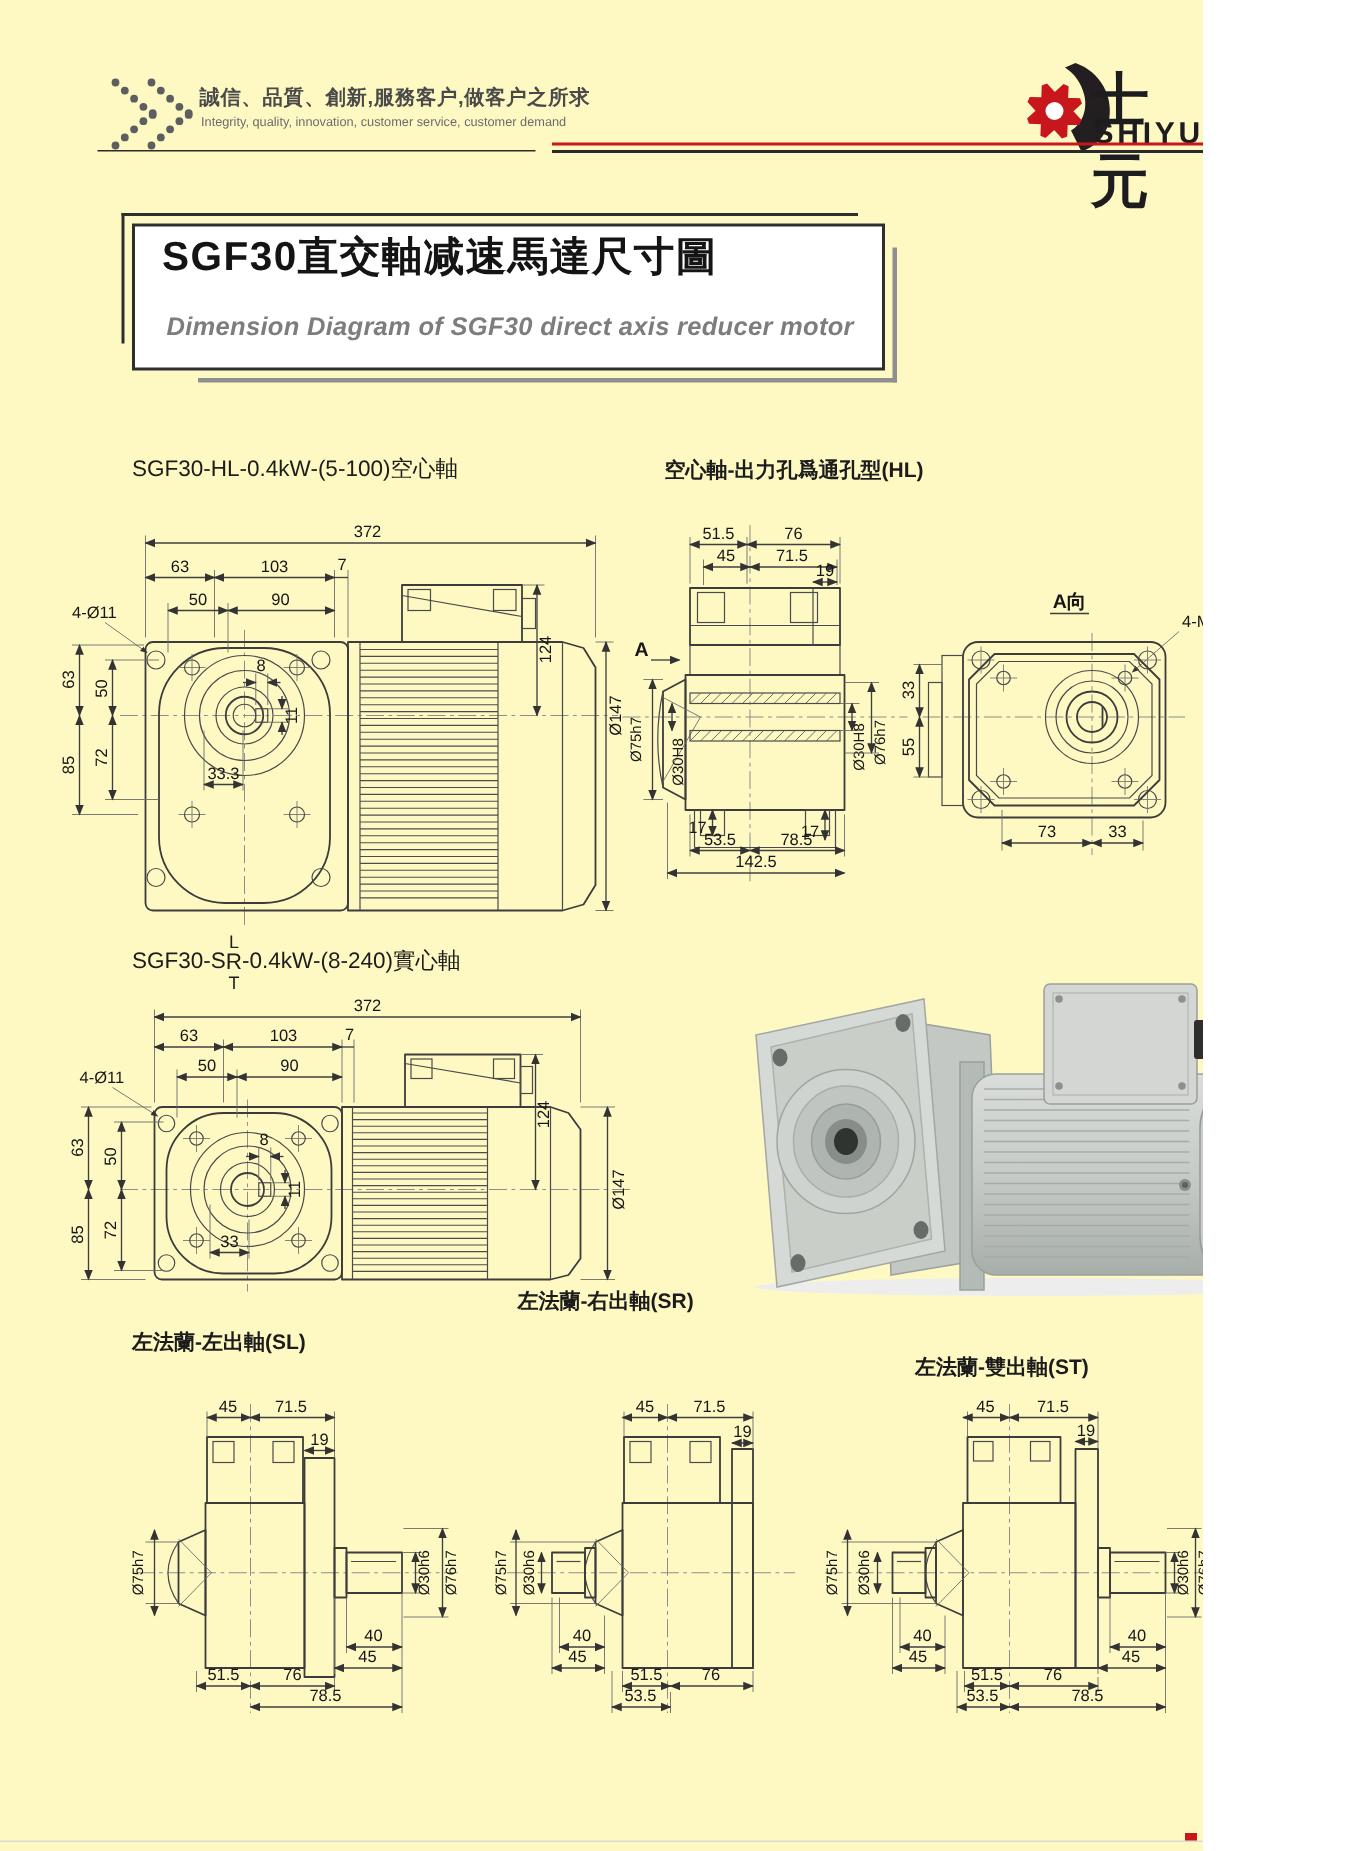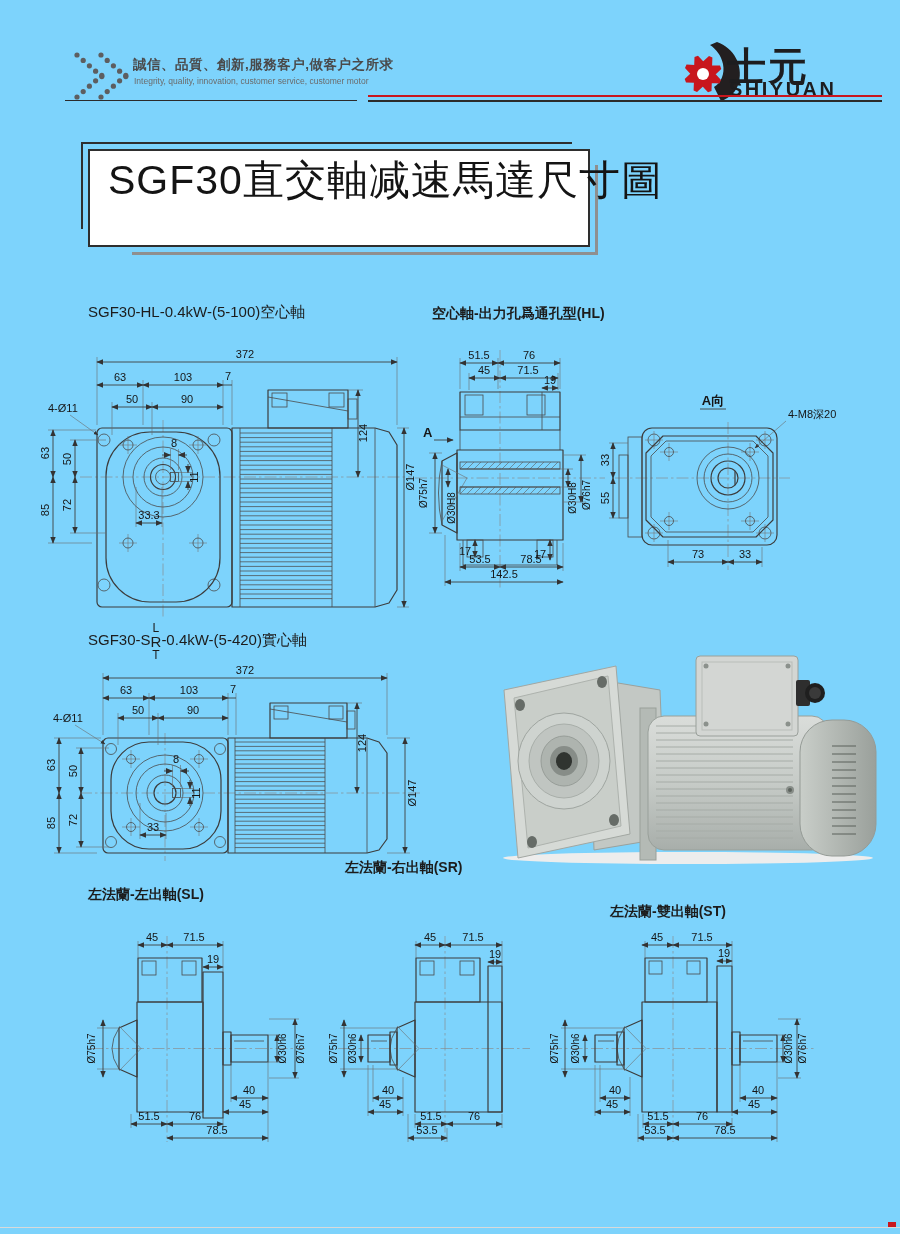--- a/index.html
+++ b/index.html
@@ -1,17 +1,17 @@
 <!DOCTYPE html>
 <html><head>
 <meta charset="utf-8">
 <style>
   *{margin:0;padding:0;box-sizing:border-box}
   html,body{width:900px;height:1234px;background:#fff;font-family:"Liberation Sans","DejaVu Sans",sans-serif}
-  #page{position:relative;width:900px;height:1234px;background:#7dd3fc;overflow:hidden}
+  #page{position:relative;width:802px;height:1234px;background:#fef9c3;overflow:hidden}
   #page > svg, #page > div{position:absolute}
   svg{overflow:visible}
   
   .ol{stroke:#3c3c3c;stroke-width:1.2;fill:none;stroke-linejoin:round}
   .o2{stroke:#4a4a4a;stroke-width:.8;fill:none}
   .xt{stroke:#6b6b6b;stroke-width:.6;fill:none}
   .dm{stroke:#3f3f3f;stroke-width:.9;fill:none}
   .cl{stroke:#8a8a8a;stroke-width:.65;fill:none;stroke-dasharray:12 3 2.5 3}
   .fins line{stroke:#4c4c4c;stroke-width:.75}
   .hat line{stroke:#5d5d5d;stroke-width:.6}
@@ -23,21 +23,21 @@
   
   .tagzh{left:133px;top:56px;font-size:13.5px;font-weight:bold;color:#4a4a4b;letter-spacing:.5px}
   .tagen{left:134px;top:76px;font-size:8.5px;color:#6b6b6b}
   .brandzh{left:727px;top:40px;font-size:39px;font-weight:900;color:#1d1d1f;letter-spacing:2px}
   .branden{left:729px;top:78px;font-size:20px;font-weight:800;color:#1d1d1f;letter-spacing:2.5px}
   .rule{position:absolute;height:0}
   
   .titlebox{left:88px;top:149px;width:502px;height:98px;border:2px solid #2e2e2e;background:#fff}
   .titlebox .tl{position:absolute;left:-9px;top:-9px;right:16px;bottom:16px;border-top:2px solid #2e2e2e;border-left:2px solid #2e2e2e}
   .titlebox .br{position:absolute;left:42px;top:14px;right:-10px;bottom:-10px;border-bottom:3px solid #8f8f8f;border-right:3px solid #8f8f8f}
-  .titlezh{position:absolute;left:18px;top:2px;font-size:41px;font-weight:400;color:#141414;letter-spacing:1px;white-space:nowrap}
+  .titlezh{position:absolute;left:18px;top:2px;font-size:27px;font-weight:700;color:#141414;letter-spacing:1px;white-space:nowrap}
   .titleen{position:absolute;left:21px;top:57px;font-size:17px;font-style:italic;font-weight:bold;color:#7d7d7d;letter-spacing:.2px;white-space:nowrap}
   .seclab{font-size:15px;color:#1c1c1c;white-space:nowrap}
   .seclab.b{font-weight:bold;font-size:14px}
   .stack{display:inline-flex;flex-direction:column;align-items:center;vertical-align:middle;line-height:1}
   .stack span{font-size:12px}
   .stack .mid{font-size:15px}
   .footline{left:0;bottom:6px;width:900px;border-top:1px solid #d9d9d9}
   .footmark{right:4px;bottom:7px;width:8px;height:5px;background:#c8161d}
 </style>
 </head>
@@ -65,44 +65,45 @@
         <circle cx="32.2" cy="41.6" r="2.6"></circle>
         <circle cx="38.4" cy="15.8" r="2.6"></circle>
         <circle cx="38.4" cy="36.2" r="2.6"></circle>
         <circle cx="44.6" cy="21.200000000000003" r="2.6"></circle>
         <circle cx="44.6" cy="30.799999999999997" r="2.6"></circle>
         <circle cx="50.8" cy="26.6" r="2.6"></circle>
         <circle cx="50.8" cy="25.4" r="2.6"></circle>
       </g>
   </svg>
   <div class="tagzh">誠信、品質、創新,服務客户,做客户之所求</div>
-  <div class="tagen">Integrity, quality, innovation, customer service, customer motor</div>
+  <div class="tagen">Integrity, quality, innovation, customer service, customer demand</div>
 
   <svg style="left:683px;top:40px" width="64" height="62" viewBox="0 0 64 62">
     <path d="M34,2 C51,8 60,25 56,42 C54,51 47,58 38,61 L31,47 C38,43 42,34 40,24 C38,15 33,9 27,5 Z" fill="#231f20"></path>
     <g>
         <path d="M32.5,34.0 L38.0,40.0 L36.5,43.4 L28.5,43.1L28.8,42.8 L28.5,51.0 L25.0,52.3 L19.6,46.5L20.0,46.5 L14.0,52.0 L10.6,50.5 L10.9,42.5L11.2,42.8 L3.0,42.5 L1.7,39.0 L7.5,33.6L7.5,34.0 L2.0,28.0 L3.5,24.6 L11.5,24.9L11.2,25.2 L11.5,17.0 L15.0,15.7 L20.4,21.5L20.0,21.5 L26.0,16.0 L29.4,17.5 L29.1,25.5L28.8,25.2 L37.0,25.5 L38.3,29.0 L32.5,34.4Z" fill="#c8161d"></path>
         <circle cx="20" cy="34" r="6" fill="#fff"></circle>
       </g>
   </svg>
   <div class="brandzh">士元</div>
   <div class="branden">SHIYUAN</div>
 
   <div class="rule" style="left:65px;top:100px;width:292px;border-top:1.5px solid #2b2b2b"></div>
   <div class="rule" style="left:368px;top:95px;width:514px;border-top:2.5px solid #c8161d"></div>
   <div class="rule" style="left:368px;top:100px;width:514px;border-top:2px solid #2b2b2b"></div>
 
   <div class="titlebox">
     <div class="tl"></div>
     <div class="br"></div>
     <div class="titlezh">SGF30直交軸减速馬達尺寸圖</div>
+    <div class="titleen">Dimension Diagram of SGF30 direct axis reducer motor</div>
   </div>
 
   <div class="seclab" style="left:88px;top:303px">SGF30-HL-0.4kW-(5-100)空心軸</div>
-  <div class="seclab b" style="left:432px;top:305px">空心軸-出力孔爲通孔型(HL)</div>
+  <div class="seclab b" style="left:443px;top:305px">空心軸-出力孔爲通孔型(HL)</div>
 
   <svg style="left:40px;top:335px" width="400" height="290" viewBox="0 0 400 290">
     <defs>
         <marker id="mA" viewBox="0 0 10 10" refX="9" refY="5" markerWidth="8" markerHeight="8" orient="auto-start-reverse">
           <path d="M0,1 L10,5 L0,9 Z" fill="#333"></path>
         </marker>
       </defs>
     <g>
       <line class="cl" x1="40" y1="142" x2="372" y2="142"></line>
         <line class="cl" x1="123" y1="85" x2="123" y2="282"></line>
@@ -422,21 +423,21 @@
       <text class="d" x="93" y="168">73</text>
       <text class="d" x="140" y="168">33</text>
     </g>
   </svg>
 
   <div class="seclab" style="left:88px;top:622px">
     <span>SGF30-S</span><span class="stack">
         <span>L</span>
         <span class="mid">R</span>
         <span>T</span>
-      </span><span>-0.4kW-(5-420)實心軸</span>
+      </span><span>-0.4kW-(8-240)實心軸</span>
   </div>
 
   <svg style="left:45px;top:663px" width="400" height="215" viewBox="0 0 400 215">
     <defs>
         <marker id="mD" viewBox="0 0 10 10" refX="9" refY="5" markerWidth="8" markerHeight="8" orient="auto-start-reverse">
           <path d="M0,1 L10,5 L0,9 Z" fill="#333"></path>
         </marker>
       </defs>
     <g>
       <line class="cl" x1="35" y1="130" x2="375" y2="130"></line>

